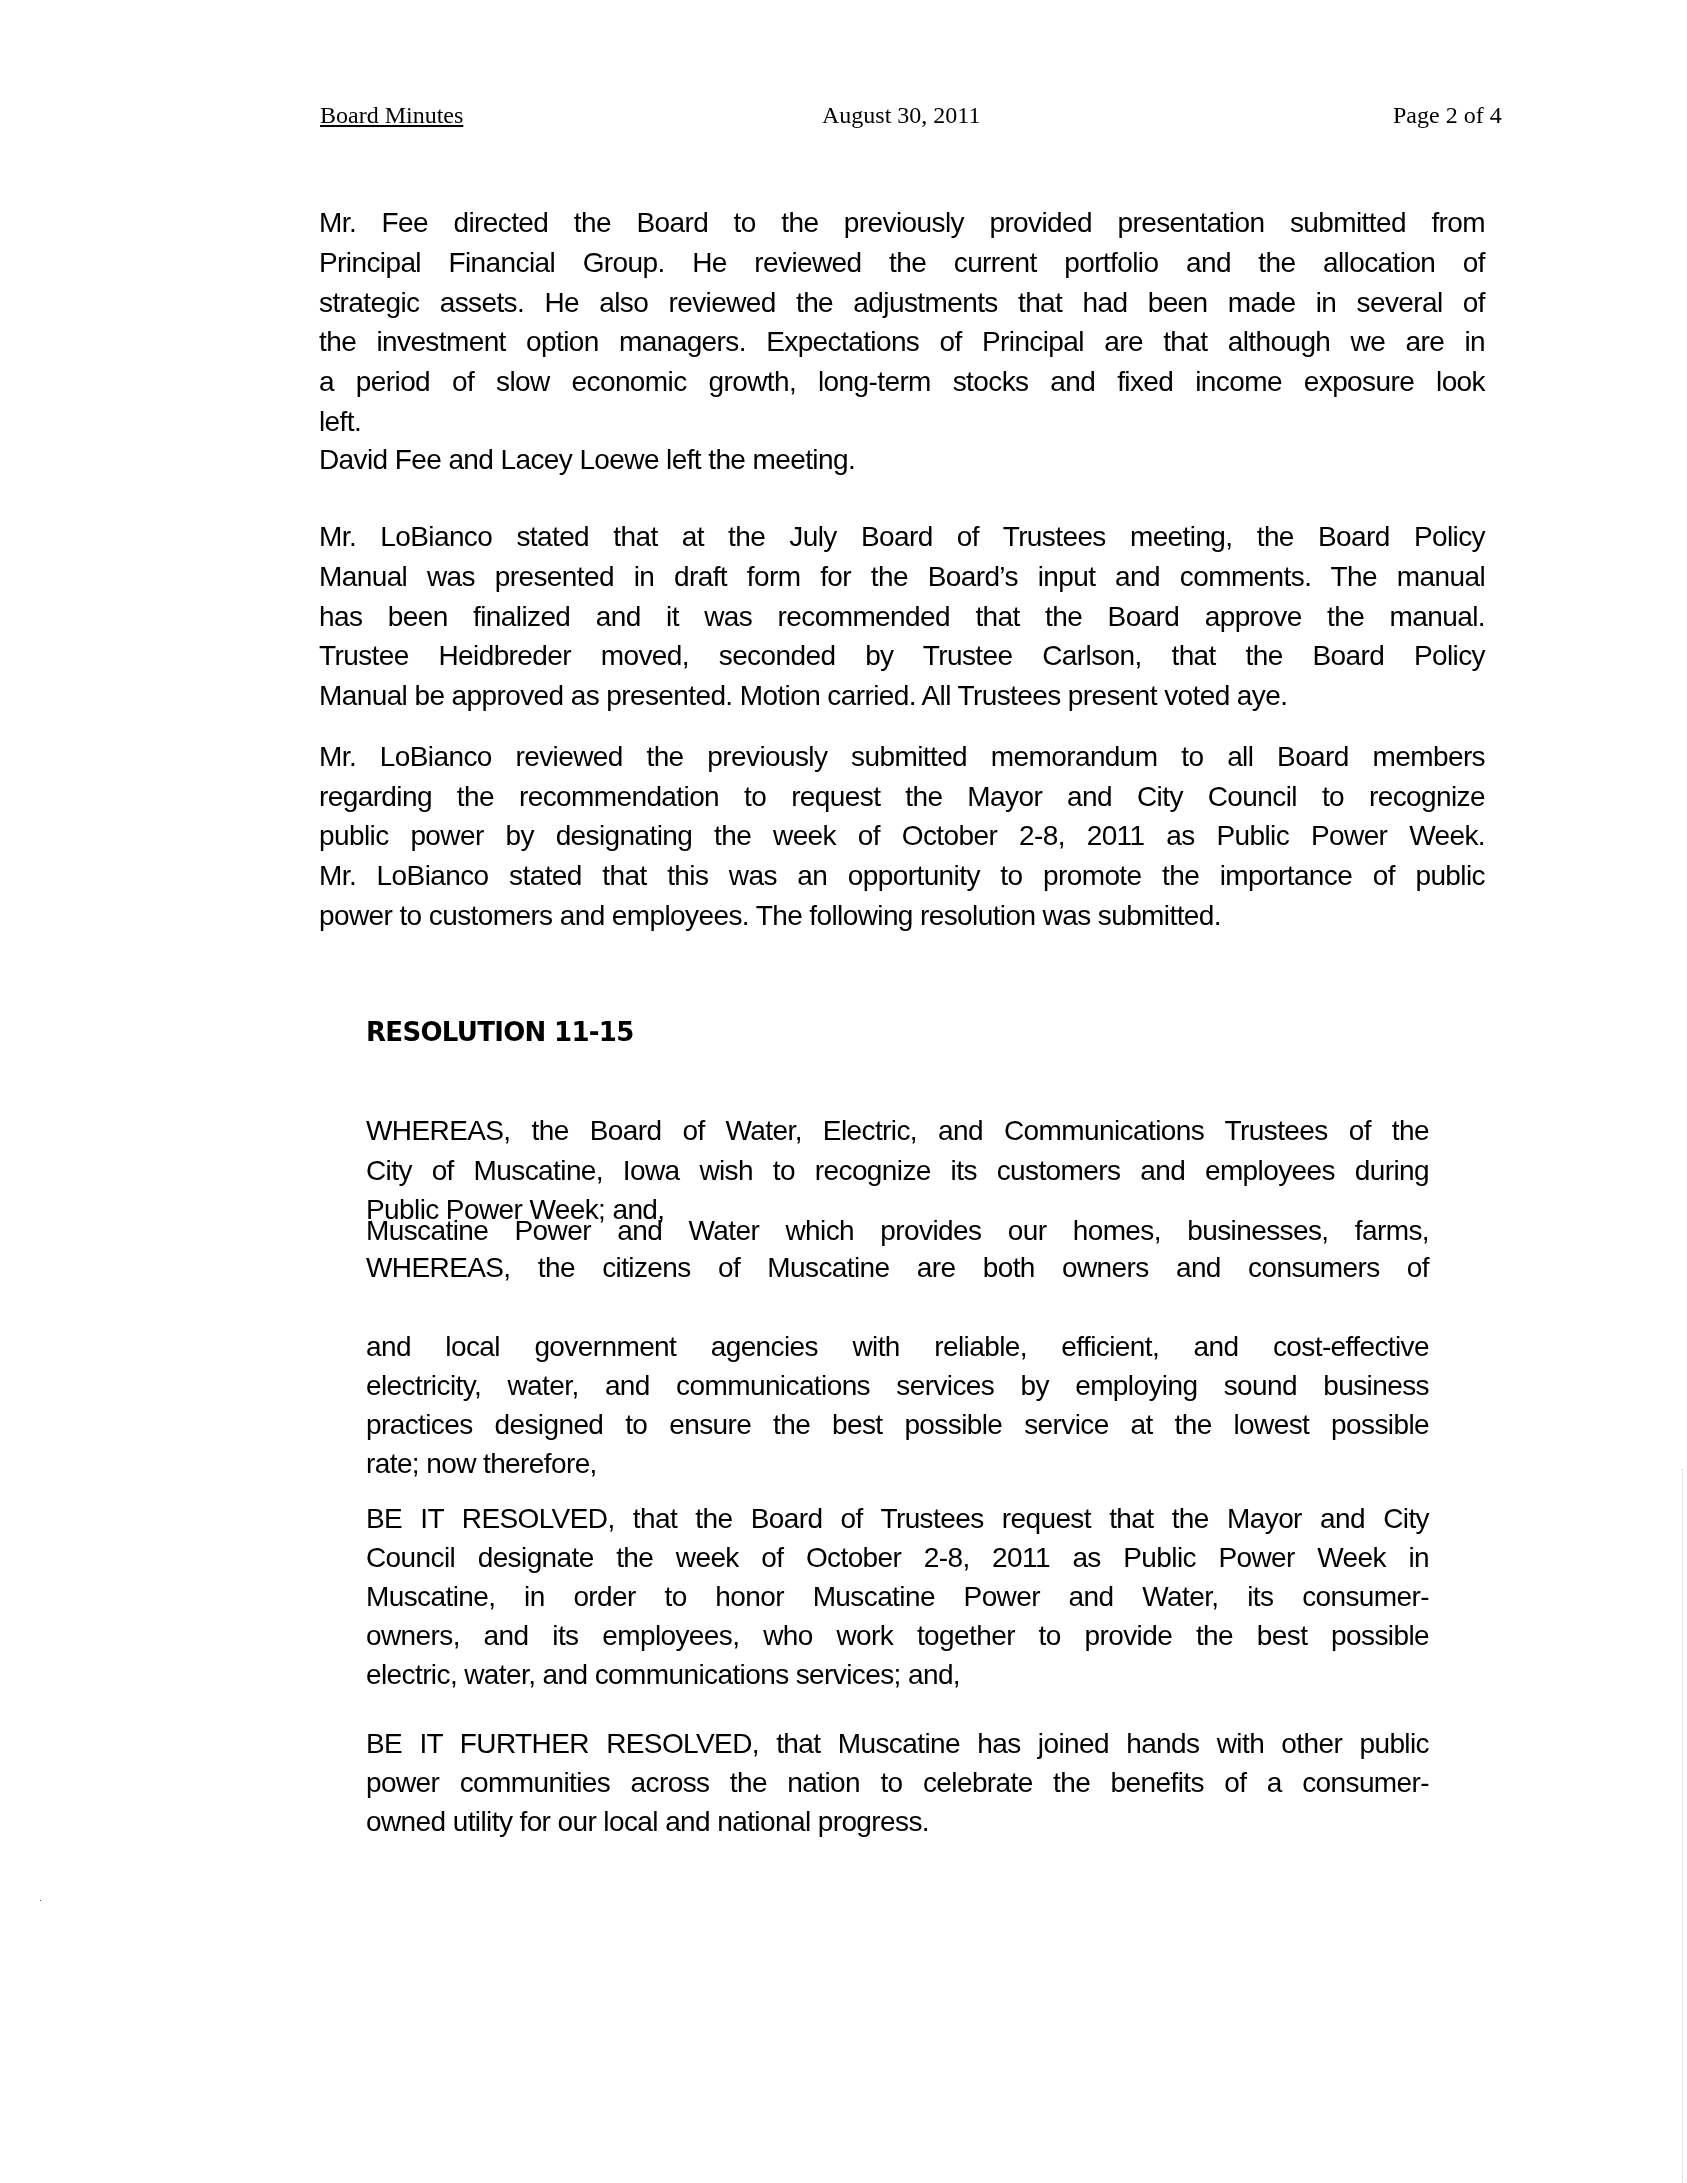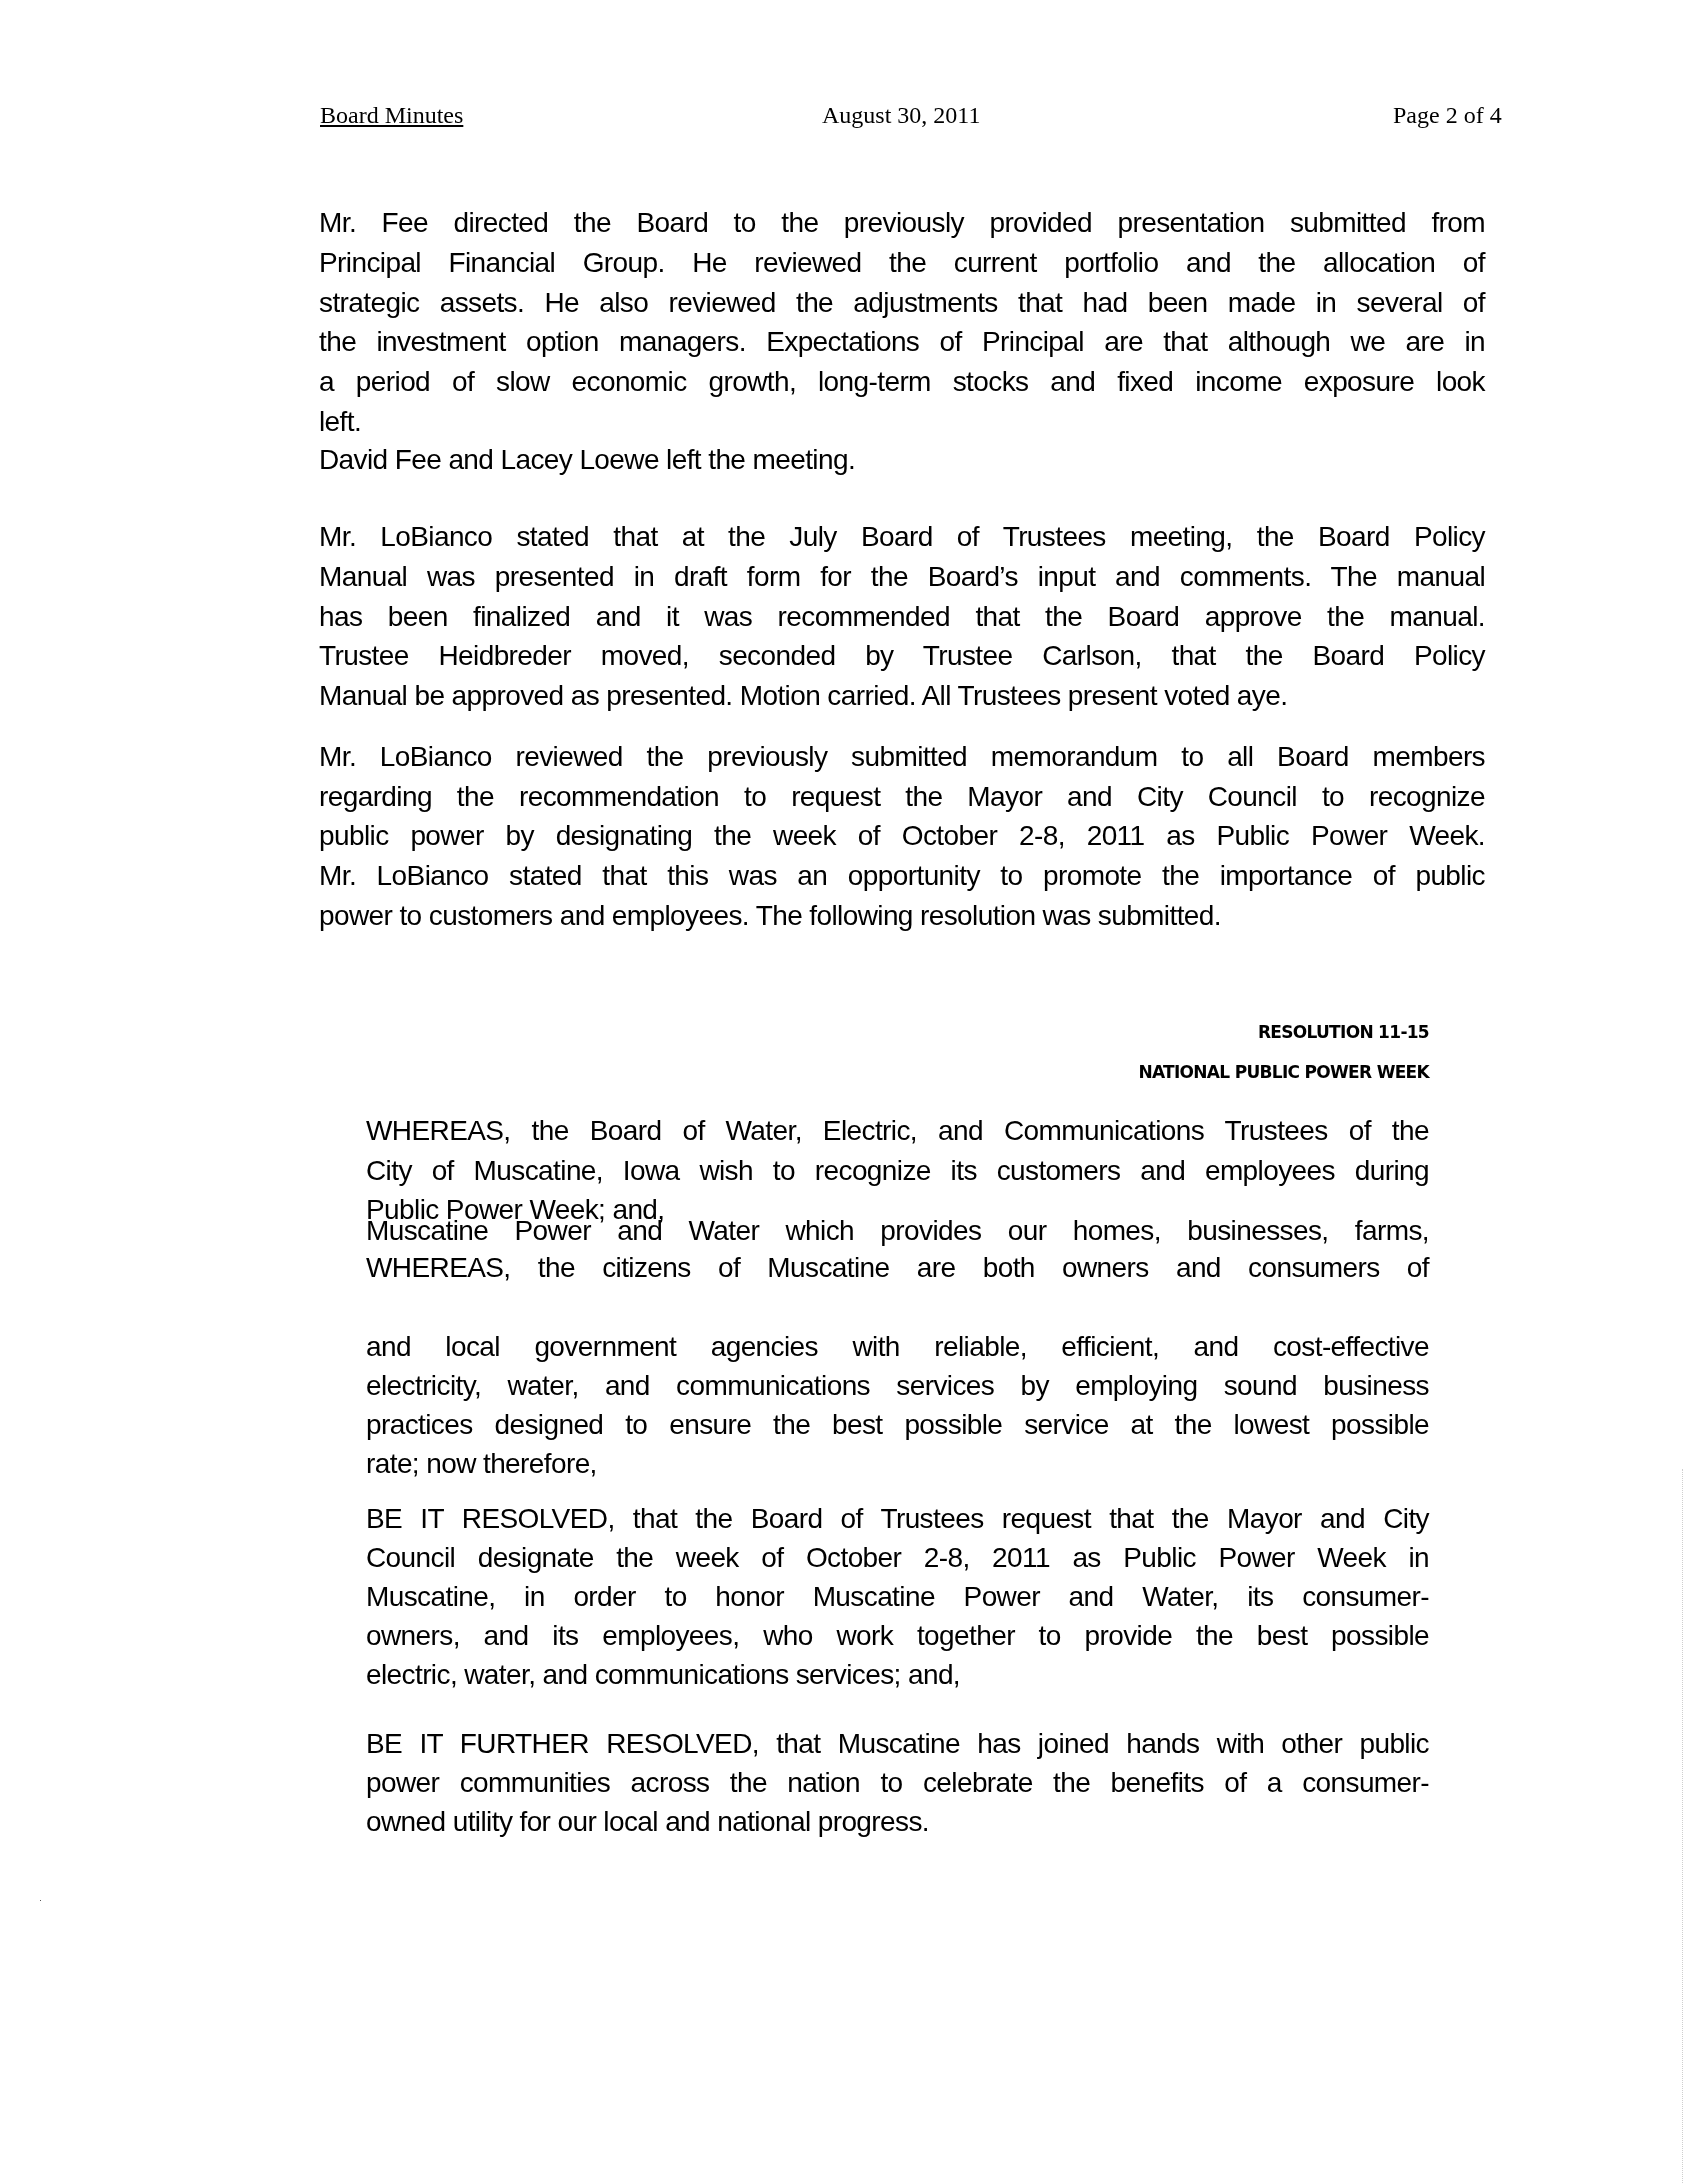--- a/index.html
+++ b/index.html
@@ -6,21 +6,21 @@
   body { width: 1687px; height: 2183px; position: relative; overflow: hidden; color: #000; }
   .page { position: absolute; left: 0; top: 0; width: 1687px; height: 2183px; background: #fff; }
   .hdr { position: absolute; top: 101px; font-family: "Liberation Serif", serif; font-size: 24px; line-height: 29px; white-space: nowrap; }
   .hdr-left { left: 320px; text-decoration: underline; }
   .hdr-center { left: 822px; }
   .hdr-right { left: 1393px; }
   .line { position: absolute; font-family: Liberation Sans, sans-serif; font-size: 28px; line-height: 40px; height: 40px; white-space: nowrap; text-align: justify; text-align-last: justify; letter-spacing: -0.6px; }
   .line.last { text-align-last: left; }
   .body-line { left: 319px; width: 1166px; }
   .res-line { left: 366px; width: 1063px; }
-  .title { position: absolute; left: 0; width: 1687px; text-align: right; font-family: "DejaVu Sans", sans-serif; font-weight: bold; font-size: 17px; line-height: 40px; letter-spacing: -0.7px; }
+  .title { position: absolute; left: 0; width: 1687px; text-align: left; font-family: "DejaVu Sans", sans-serif; font-weight: bold; font-size: 26px; line-height: 40px; letter-spacing: -0.7px; }
   .title-wrap { position: absolute; left: 366px; width: 1063px; }
   .edge-marks { position: absolute; left: 1682px; top: 1469px; width: 1.3px; height: 794px; border-left: 1.3px dotted #bbb; opacity: 0.7; }
   .speck { position: absolute; left: 40px; top: 1900px; width: 1.3px; height: 1.3px; background: #555; }
 </style>
 </head>
 <body>
 
 <div class="page">
 
   <div class="hdr hdr-left">Board Minutes</div>
@@ -51,21 +51,20 @@
   <div>
     <div class="line body-line" style="top:737px">Mr. LoBianco reviewed the previously submitted memorandum to all Board members</div>
     <div class="line body-line" style="top:777px">regarding the recommendation to request the Mayor and City Council to recognize</div>
     <div class="line body-line" style="top:816px">public power by designating the week of October 2-8, 2011 as Public Power Week.</div>
     <div class="line body-line" style="top:856px">Mr. LoBianco stated that this was an opportunity to promote the importance of public</div>
     <div class="line body-line last" style="top:896px">power to customers and employees.  The following resolution was submitted.</div>
   </div>
 
   <div class="title-wrap" style="top:1012px;">
     <div class="title" style="position:relative;left:0;width:100%;">RESOLUTION 11-15</div>
-    <div class="title" style="position:relative;left:0;width:100%;">NATIONAL PUBLIC POWER WEEK</div>
   </div>
 
   <div>
     <div class="line res-line" style="top:1111px">WHEREAS, the Board of Water, Electric, and Communications Trustees of the</div>
     <div class="line res-line" style="top:1151px">City of Muscatine, Iowa wish to recognize its customers and employees during</div>
     <div class="line res-line last" style="top:1190px">Public Power Week; and,</div>
   </div>
 
   <div>
     <div class="line res-line" style="top:1248px">WHEREAS, the citizens of Muscatine are both owners and consumers of</div>

